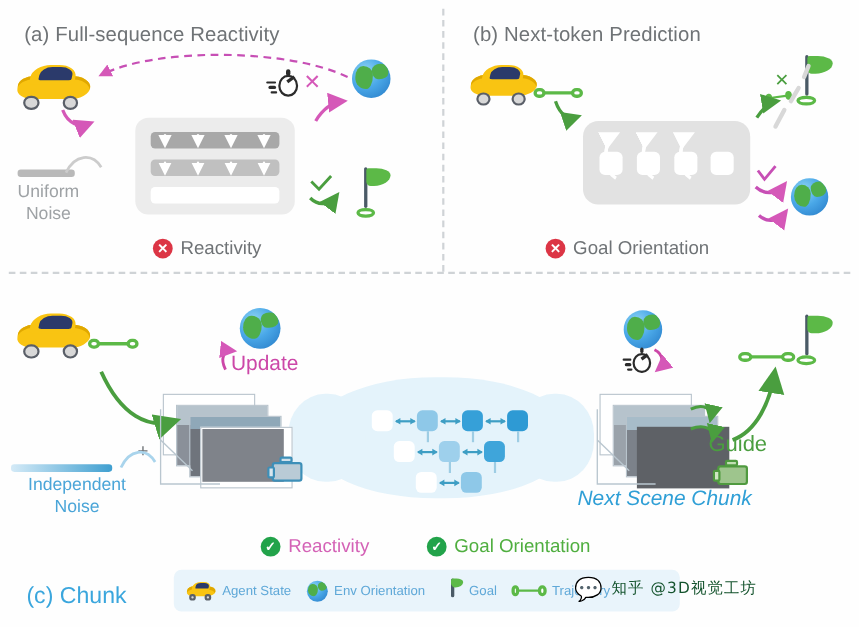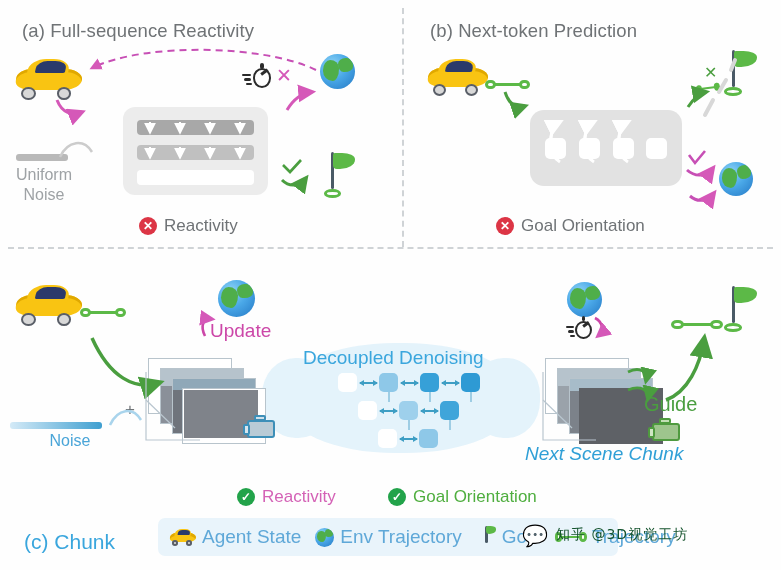--- a/index.html
+++ b/index.html
@@ -223,21 +223,21 @@
   svg.ov { position:absolute; left:0; top:0; width:781px; height:570px;
     pointer-events:none; overflow:visible; }
 
   
   .legend-strip {
     position:absolute; background:#e9f4fb; border-radius:7px;
     display:flex; align-items:center;
   }
   .legend-item {
     display:flex; align-items:center; gap:6px;
-    font-size:19px; color:#5fa8d8; white-space:nowrap;
+    font-size:12px; color:#5fa8d8; white-space:nowrap;
   }
   .nexus-title {
     position:absolute; font-size:21px; color:#3aa6dd; white-space:nowrap;
   }
 
   
   .watermark {
     position:absolute; color:#14532d; font-size:14px; white-space:nowrap;
     font-family:"DejaVu Sans", sans-serif; letter-spacing:1px;
   }
@@ -338,21 +338,20 @@
 
   <div class="status" style="left:496px; top:216px;">
     <div class="badge bad">✕</div>
     <div class="txt" style="color:#6f7376;">Goal Orientation</div>
   </div>
 
   <div class="blob" style="left:283px; top:343px; width:234px; height:110px;"></div>
   <div class="blob" style="left:262px; top:358px; width:70px; height:80px;"></div>
   <div class="blob" style="left:470px; top:358px; width:70px; height:80px;"></div>
 
-  <div class="blob-title" style="left:303px; top:347px;">Decoupled Denoising</div>
 
   <div class="dn-cell" style="left:338px; top:373px; background:#ffffff;"></div>
   <div class="dn-arrow-h" style="left:360px; top:382px; width:17px;"></div>
   <div class="dn-cell" style="left:379px; top:373px; background:#8ec8e8;"></div>
   <div class="dn-arrow-h" style="left:401px; top:382px; width:17px;"></div>
   <div class="dn-cell" style="left:420px; top:373px; background:#36a0d8;"></div>
   <div class="dn-arrow-h" style="left:442px; top:382px; width:17px;"></div>
   <div class="dn-cell" style="left:461px; top:373px; background:#2e9ad4;"></div>
 
   <div class="dn-arrow-v" style="left:388px; top:392px; height:10px;"></div>
@@ -384,20 +383,21 @@
       <div class="node n1"></div>
       <div class="node n2"></div>
   </div>
 
   <div class="globe" style="left:218px; top:280px; width:37px; height:37px;"></div>
   <div class="abs" style="left:210px; top:320px; font-size:19px; color:#cc47a8;">Update</div>
 
   <div class="noise-bar" style="left:10px; top:422px; width:92px;
        background:linear-gradient(to right,#d4eaf7,#3f9fd0);"></div>
   <div class="noise-label" style="left:0px; top:431px; width:140px; color:#4aa5d8;">
+    <div>Independent</div>
     <div>Noise</div>
   </div>
   <div class="abs" style="left:125px; top:400px; font-size:17px; color:#6f7376;">+</div>
 
   <div class="stack" style="left:148px; top:358px; width:120px; height:88px;">
     <div class="frame" style="left:0px;  top:0px;  width:84px; height:56px; background:#ffffff;"></div>
     <div class="frame" style="left:12px; top:10px; width:84px; height:56px; background:linear-gradient(#b6c3cc 0 32%, #8a9099 32% 100%);"></div>
     <div class="frame" style="left:24px; top:20px; width:84px; height:56px; background:linear-gradient(#8fa8b8 0 20%, #6f747c 20% 100%);"></div>
     <div class="frame" style="left:34px; top:30px; width:84px; height:56px; background:#ffffff;"></div>
     <div class="frame" style="left:36px; top:32px; width:74px; height:48px; background:#7f838a; border:none;"></div>
@@ -465,21 +465,21 @@
             <span class="win"></span>
           <span class="wheel w1"></span>
             <span class="wheel w2"></span>
         </span>
       </span>
       <span>Agent State</span>
     </div>
 
     <div class="legend-item">
       <span class="globe" style="position:relative; display:inline-block; width:19px; height:19px;"></span>
-      <span>Env Trajectory</span>
+      <span>Env Orientation</span>
     </div>
 
     <div class="legend-item">
       <span style="position:relative; display:inline-block; width:20px; height:22px;">
         <span class="flagwrap" style="left:0; top:0; width:20px; height:22px;">
           <span class="pole"></span>
             <span class="cloth"></span>
         </span>
       </span>
       <span>Goal</span>

